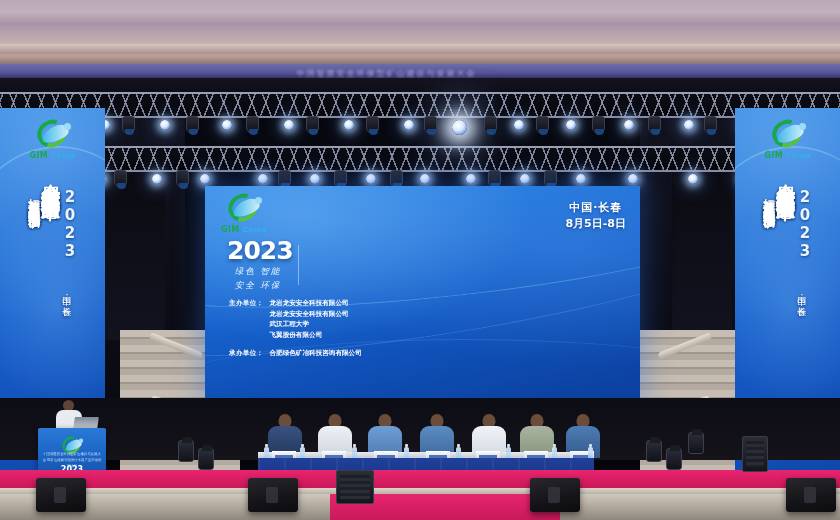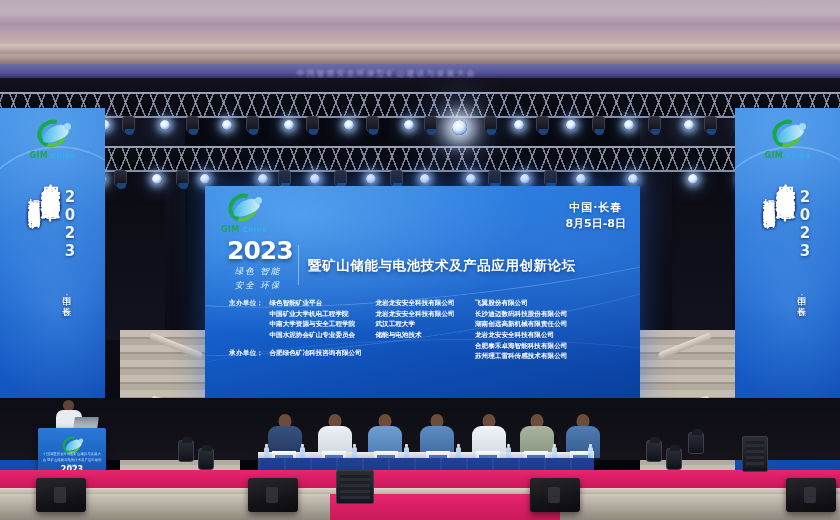--- a/index.html
+++ b/index.html
@@ -198,21 +198,21 @@
     line-height:1.25; text-shadow:0 2px 4px rgba(0,30,80,.55);
   }
   .t2 {
     font-size:13.5px; font-weight:bold; color:#ffffff; letter-spacing:.6px;
     line-height:1.3; margin-top:2px; text-shadow:0 2px 4px rgba(0,30,80,.55);
   }
 
   
   .orgs {
     position:absolute; left:24px; top:112px; right:12px;
-    display:flex; gap:16px; color:#ffffff;
+    display:flex; gap:22px; color:#ffffff;
     font-size:6.6px; line-height:1.62; font-weight:bold;
   }
   .orgcol-left { flex:0 0 230px; }
   .orgcol-right{ flex:1 1 auto; }
   .org-row { display:flex; gap:6px; }
   .org-label{ flex:0 0 auto; letter-spacing:.3px; }
   .org-c1 { flex:0 0 100px; }
   .org-c2 { flex:1 1 auto; }
   .org-line { white-space:nowrap; }
   .org-row.second { margin-top:7px; }
@@ -548,57 +548,42 @@
     </div>
 
     <div class="titlewrap">
       <div class="yearblock">
         <div class="yr">2023</div>
         <div class="sl">绿色 智能</div>
         <div class="sl">安全 环保</div>
       </div>
       <div class="divider"></div>
       <div class="titles">
-        <div class="t2">暨矿山储能与电池技术及产品应用创新论坛</div>
       </div>
     </div>
 
     <div class="orgs">
       <div class="orgcol-left">
         <div class="org-row">
           <div class="org-label">主办单位：</div>
-          <div class="org-c1">
-            <div class="org-line">绿色智能矿业平台</div>
-            <div class="org-line">中国矿业大学机电工程学院</div>
-            <div class="org-line">中南大学资源与安全工程学院</div>
-            <div class="org-line">中国水泥协会矿山专业委员会</div>
-          </div>
           <div class="org-c2">
             <div class="org-line">龙岩龙安安全科技有限公司</div>
             <div class="org-line">龙岩龙安安全科技有限公司</div>
             <div class="org-line">武汉工程大学</div>
-            <div class="org-line">储能与电池技术</div>
+            <div class="org-line">飞翼股份有限公司</div>
           </div>
         </div>
         <div class="org-row second">
           <div class="org-label">承办单位：</div>
           <div class="org-line">合肥绿色矿冶科技咨询有限公司</div>
         </div>
       </div>
 
       <div class="orgcol-right">
         <div class="org-row">
-          <div>
-            <div class="org-line">飞翼股份有限公司</div>
-            <div class="org-line">长沙迪迈数码科技股份有限公司</div>
-            <div class="org-line">湖南创远高新机械有限责任公司</div>
-            <div class="org-line">龙岩龙安安全科技有限公司</div>
-            <div class="org-line">合肥泰禾卓海智能科技有限公司</div>
-            <div class="org-line">苏州理工雷科传感技术有限公司</div>
-          </div>
         </div>
       </div>
     </div>
   </div>
 
   <div class="floor-dark"></div>
 
   <div>
     <div class="person" style="left:268px; bottom:62px;">
       <div class="hair"></div>

